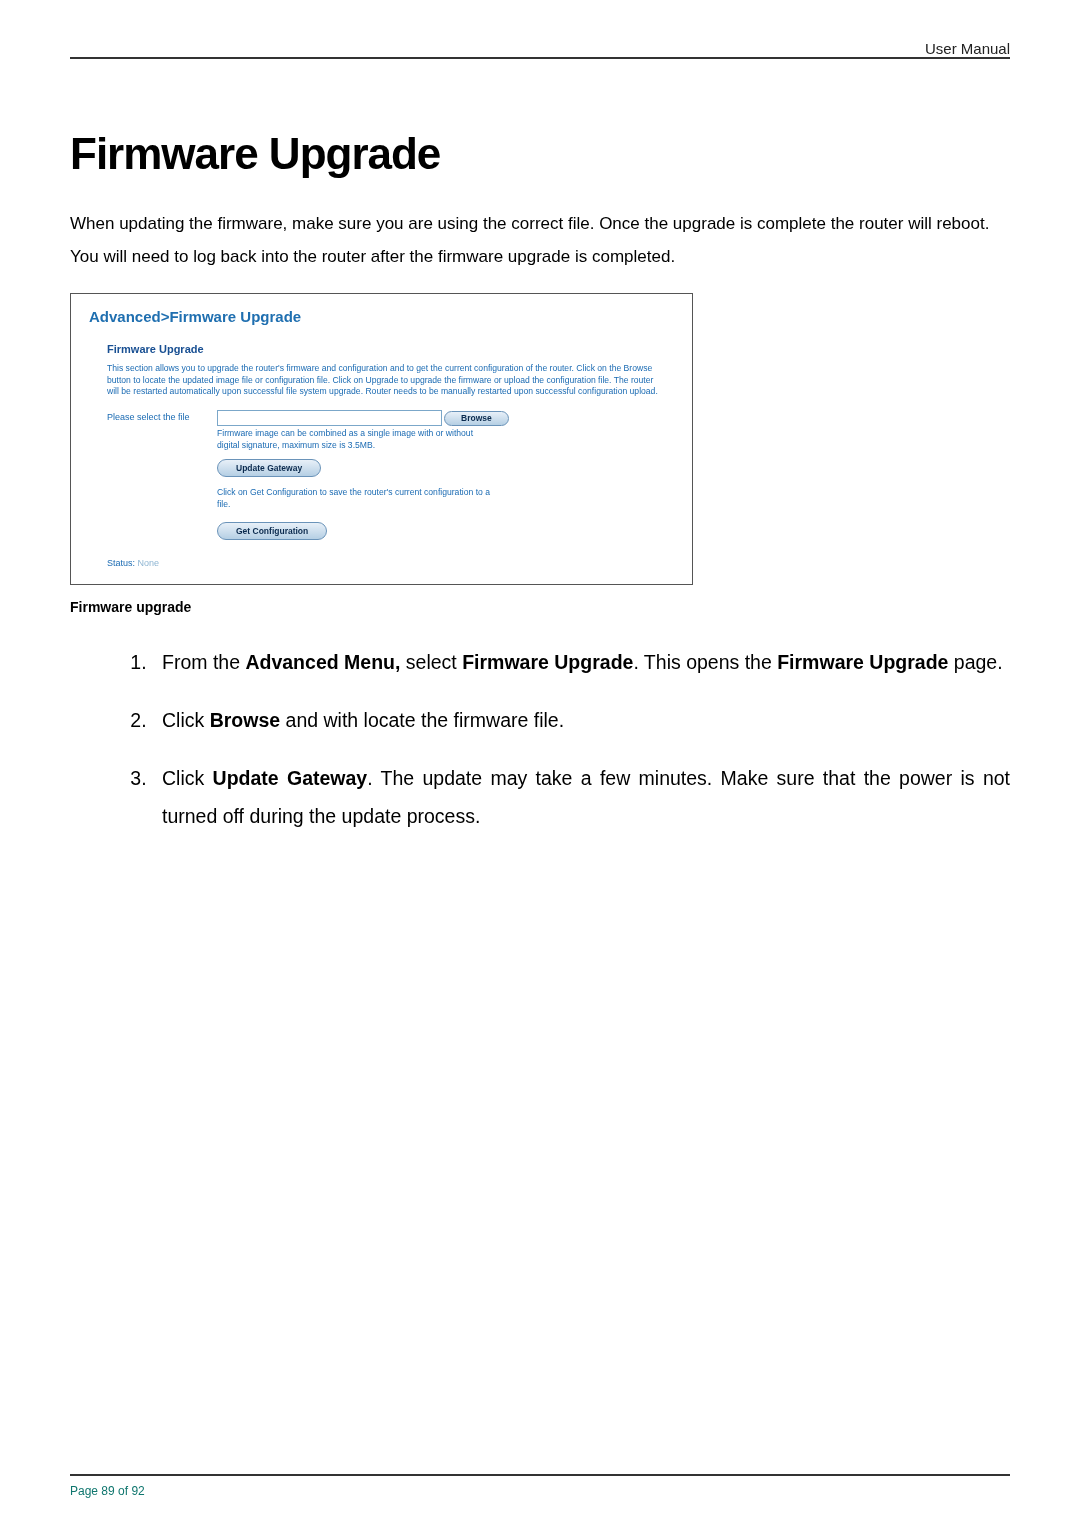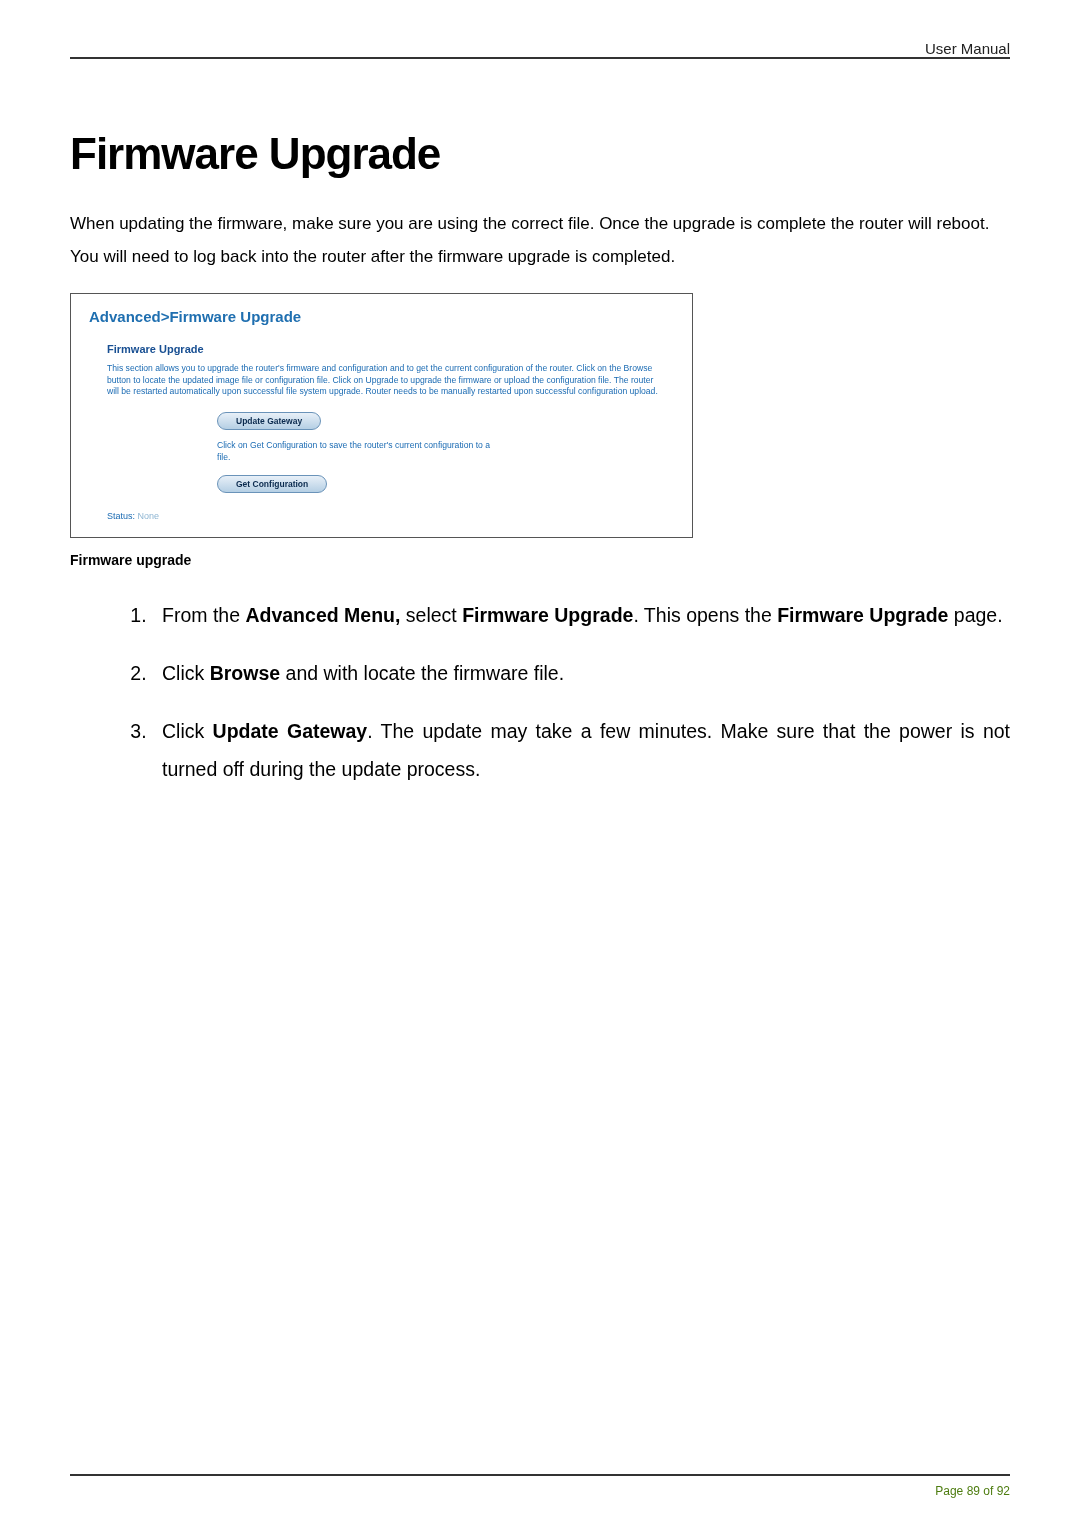--- a/index.html
+++ b/index.html
@@ -142,42 +142,51 @@
   }
   .footer {
     position: absolute;
     left: 70px;
     right: 70px;
     bottom: 30px;
     border-top: 2px solid #333;
     padding-top: 8px;
   }
   .footer-text {
-    text-align: right;
     font-size: 12px;
-    color: #4d7c0f;
+    color: #0f766e;
   }
 </style>
 </head>
 <body>
 
 <div class="page">
   <div class="top-bar">
     <div class="top-label">User Manual</div>
   </div>
 
   <h1 class="page-title">Firmware Upgrade</h1>
 
   <p class="intro">When updating the firmware, make sure you are using the correct file. Once the upgrade is complete the router will reboot. You will need to log back into the router after the firmware upgrade is completed.</p>
 
   <div class="screenshot-box">
     <div class="panel-title">Advanced&gt;Firmware Upgrade</div>
     <div class="section-heading">Firmware Upgrade</div>
     <div class="section-text">This section allows you to upgrade the router's firmware and configuration and to get the current configuration of the router. Click on the Browse button to locate the updated image file or configuration file. Click on Upgrade to upgrade the firmware or upload the configuration file. The router will be restarted automatically upon successful file system upgrade. Router needs to be manually restarted upon successful configuration upload.</div>
 
+    <div class="form-row">
+      <div class="row-label">Please select the file</div>
+      <div class="row-body">
+        <div class="input-line">
+          <div class="file-input"></div>
+          <span class="btn browse">Browse</span>
+        </div>
+        <div class="hint">Firmware image can be combined as a single image with or without digital signature, maximum size is 3.5MB.</div>
+      </div>
+    </div>
 
     <div class="sub-block">
       <span class="btn wide">Update Gateway</span>
     </div>
 
     <div class="sub-block">
       <div class="hint" style="width:280px;">Click on Get Configuration to save the router's current configuration to a file.</div>
     </div>
 
     <div class="sub-block">

